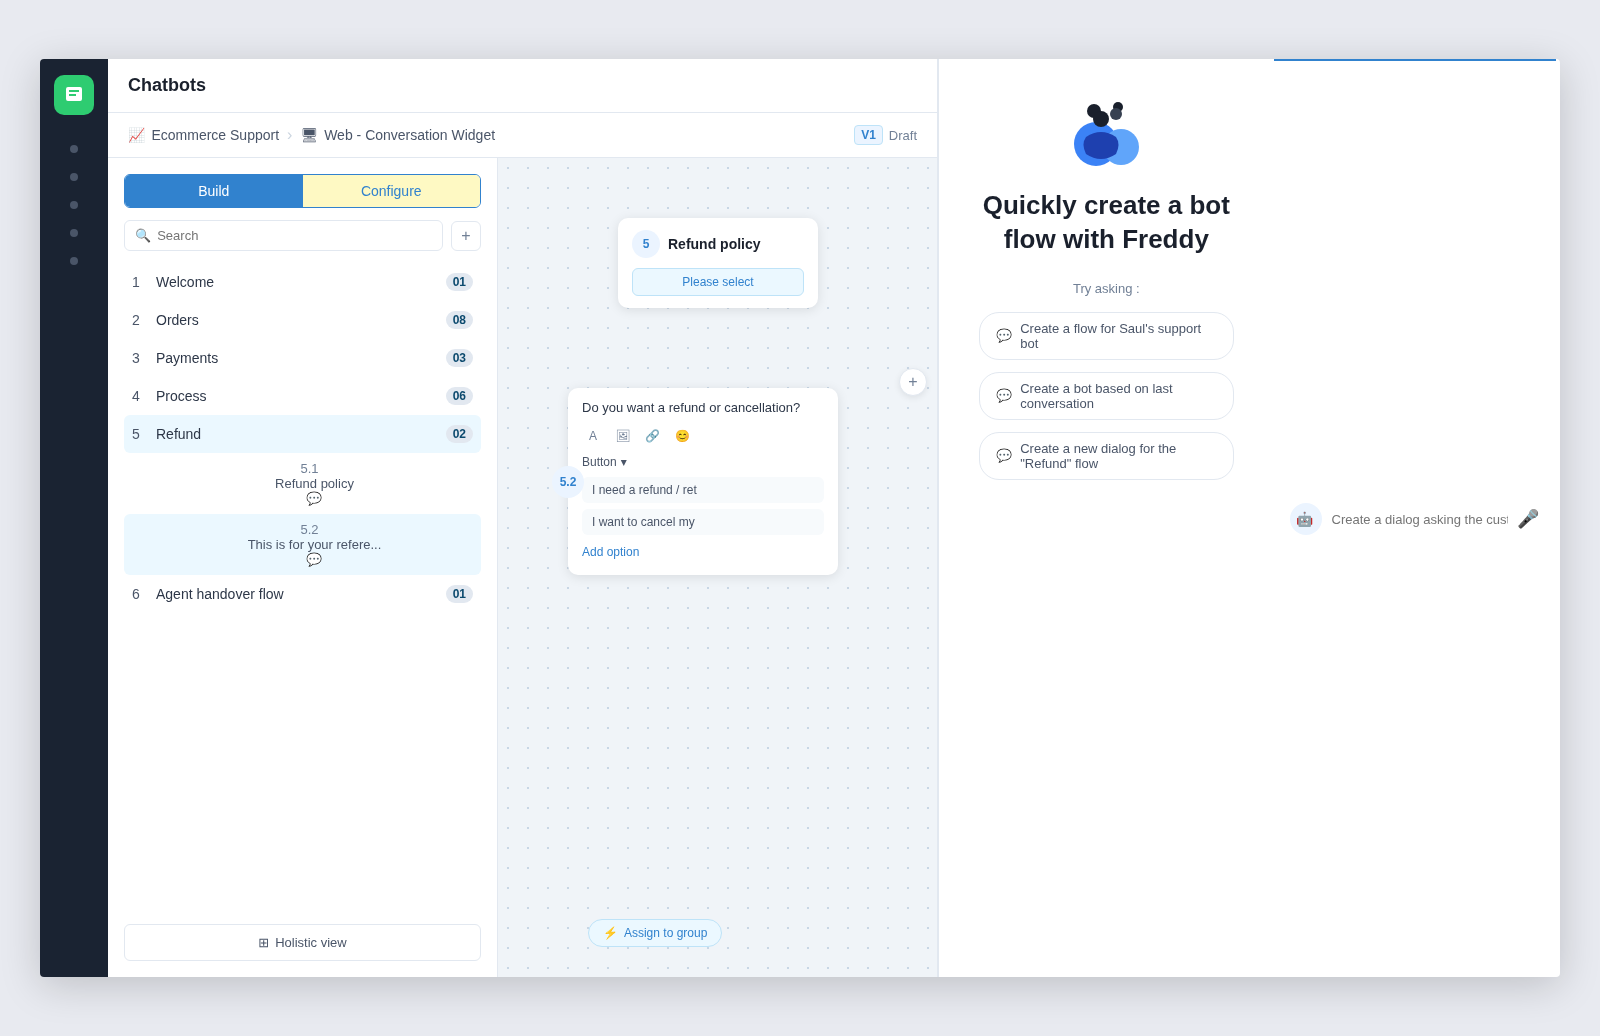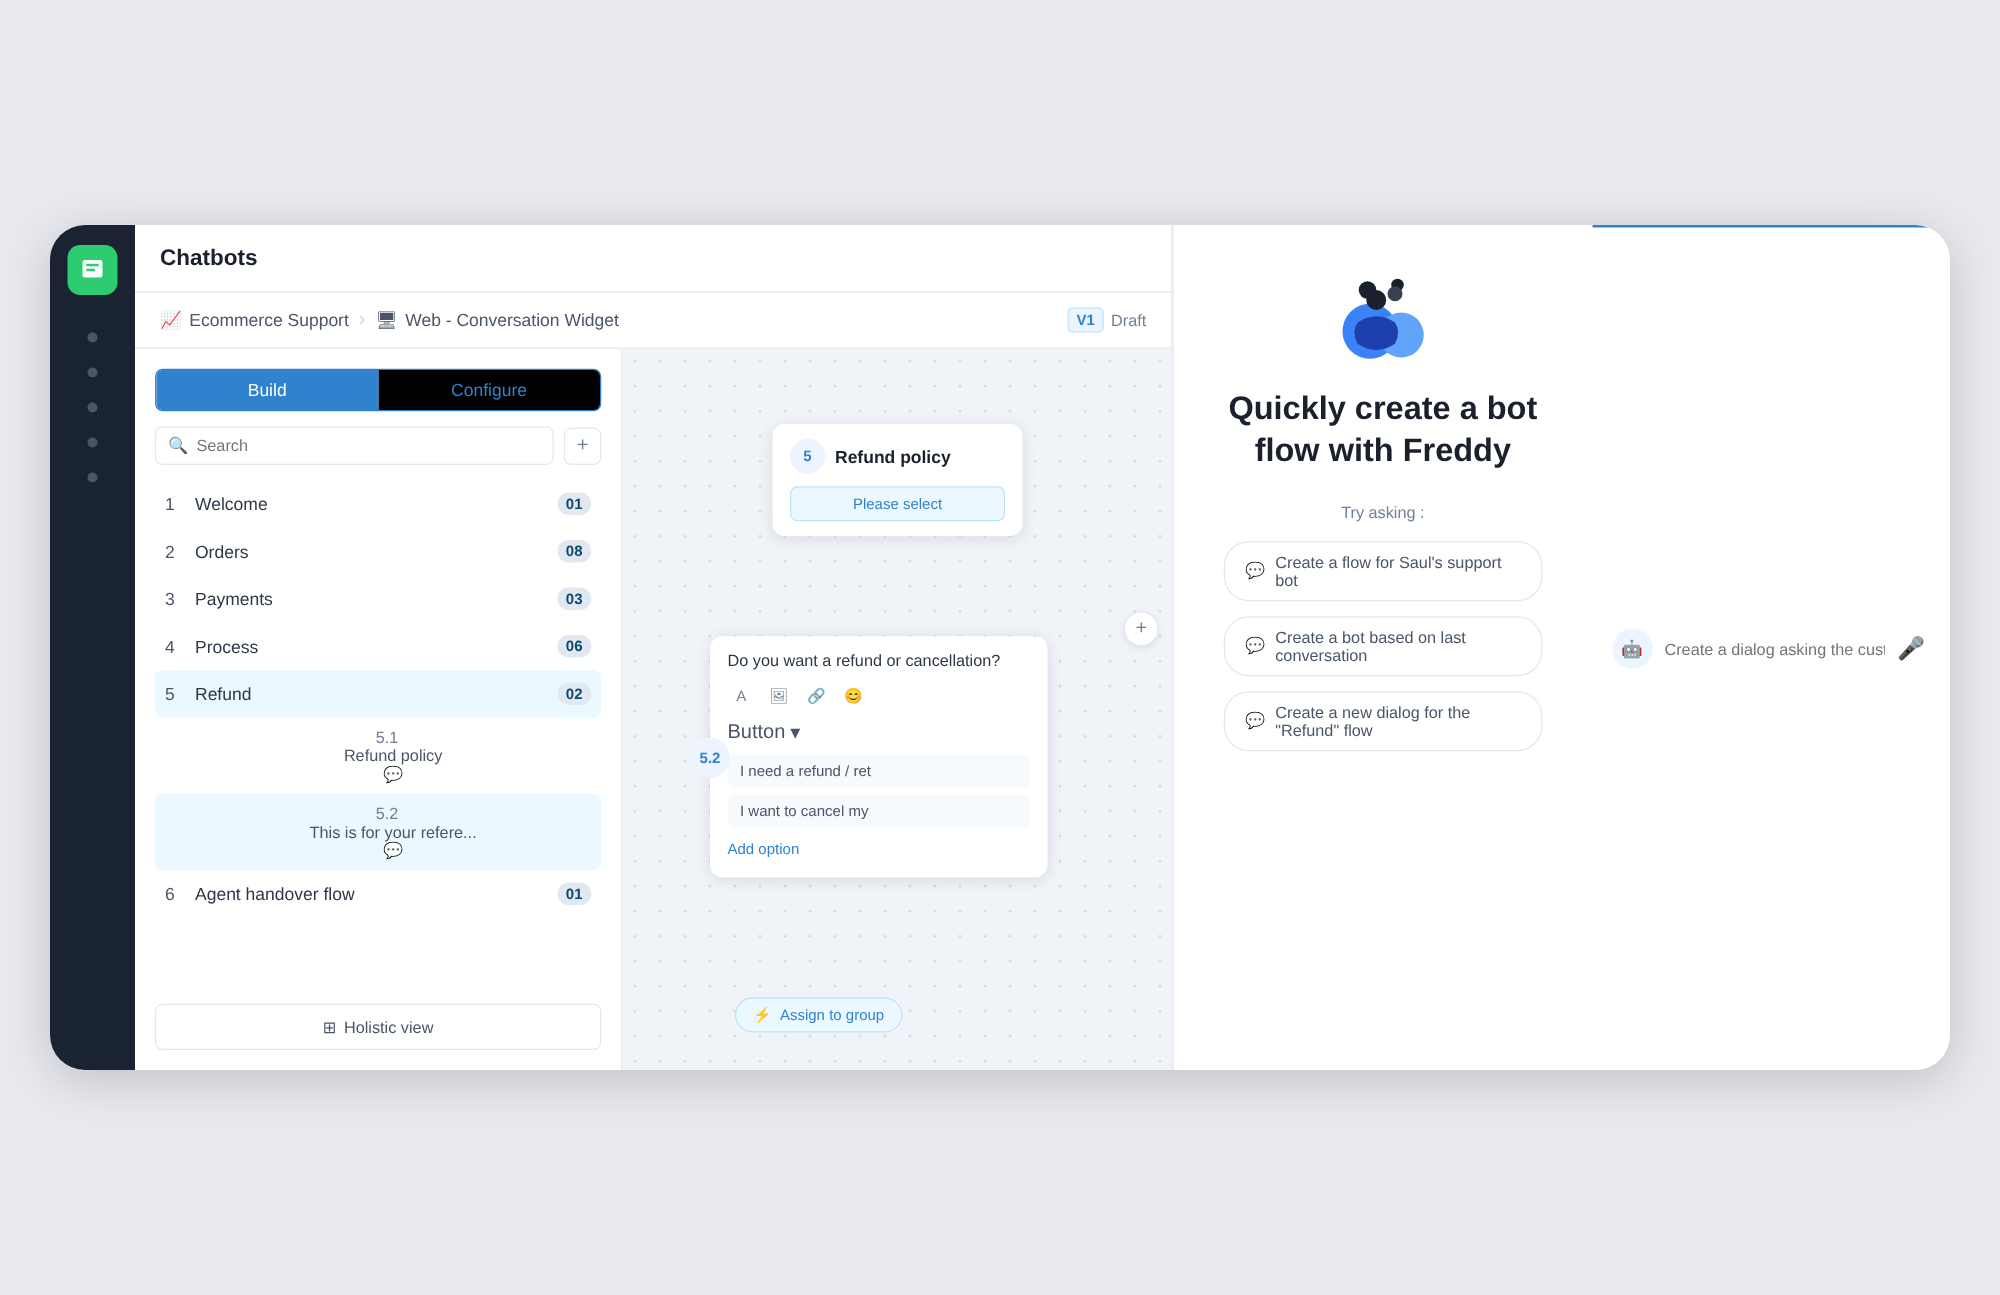--- a/index.html
+++ b/index.html
@@ -9,23 +9,23 @@
       width: 1600px;
       height: 1036px;
       overflow: hidden;
       display: flex;
       align-items: center;
       justify-content: center;
     }
 
     .app-container {
       width: 1520px;
-      height: 676px;
+      height: 918px;
       background: white;
-      border-radius: 28px;
+      border-radius: 4px;
       box-shadow: 0 8px 40px rgba(0,0,0,0.18);
       display: flex;
       overflow: hidden;
       position: relative;
     }
 
     
     .sidebar-nav {
       width: 68px;
       background: #1a2332;
@@ -165,21 +165,21 @@
       overflow: hidden;
       border: 1px solid #3182ce;
     }
     .toggle-btn {
       flex: 1;
       padding: 8px 16px;
       font-size: 14px;
       font-weight: 500;
       cursor: pointer;
       text-align: center;
-      background: #000000;
+      background: #fef9c3;
       color: #3182ce;
       border: none;
     }
     .toggle-btn.active {
       background: #3182ce;
       color: white;
     }
 
     .search-row {
       display: flex;
@@ -415,21 +415,21 @@
       align-items: center;
       justify-content: center;
       font-size: 12px;
       color: #718096;
       cursor: pointer;
     }
     .button-type {
       display: flex;
       align-items: center;
       gap: 4px;
-      font-size: 16px;
+      font-size: 12px;
       color: #4a5568;
       margin-bottom: 8px;
       cursor: pointer;
     }
     .option-item {
       background: #f7fafc;
       border-radius: 6px;
       padding: 6px 10px;
       font-size: 12px;
       color: #4a5568;

